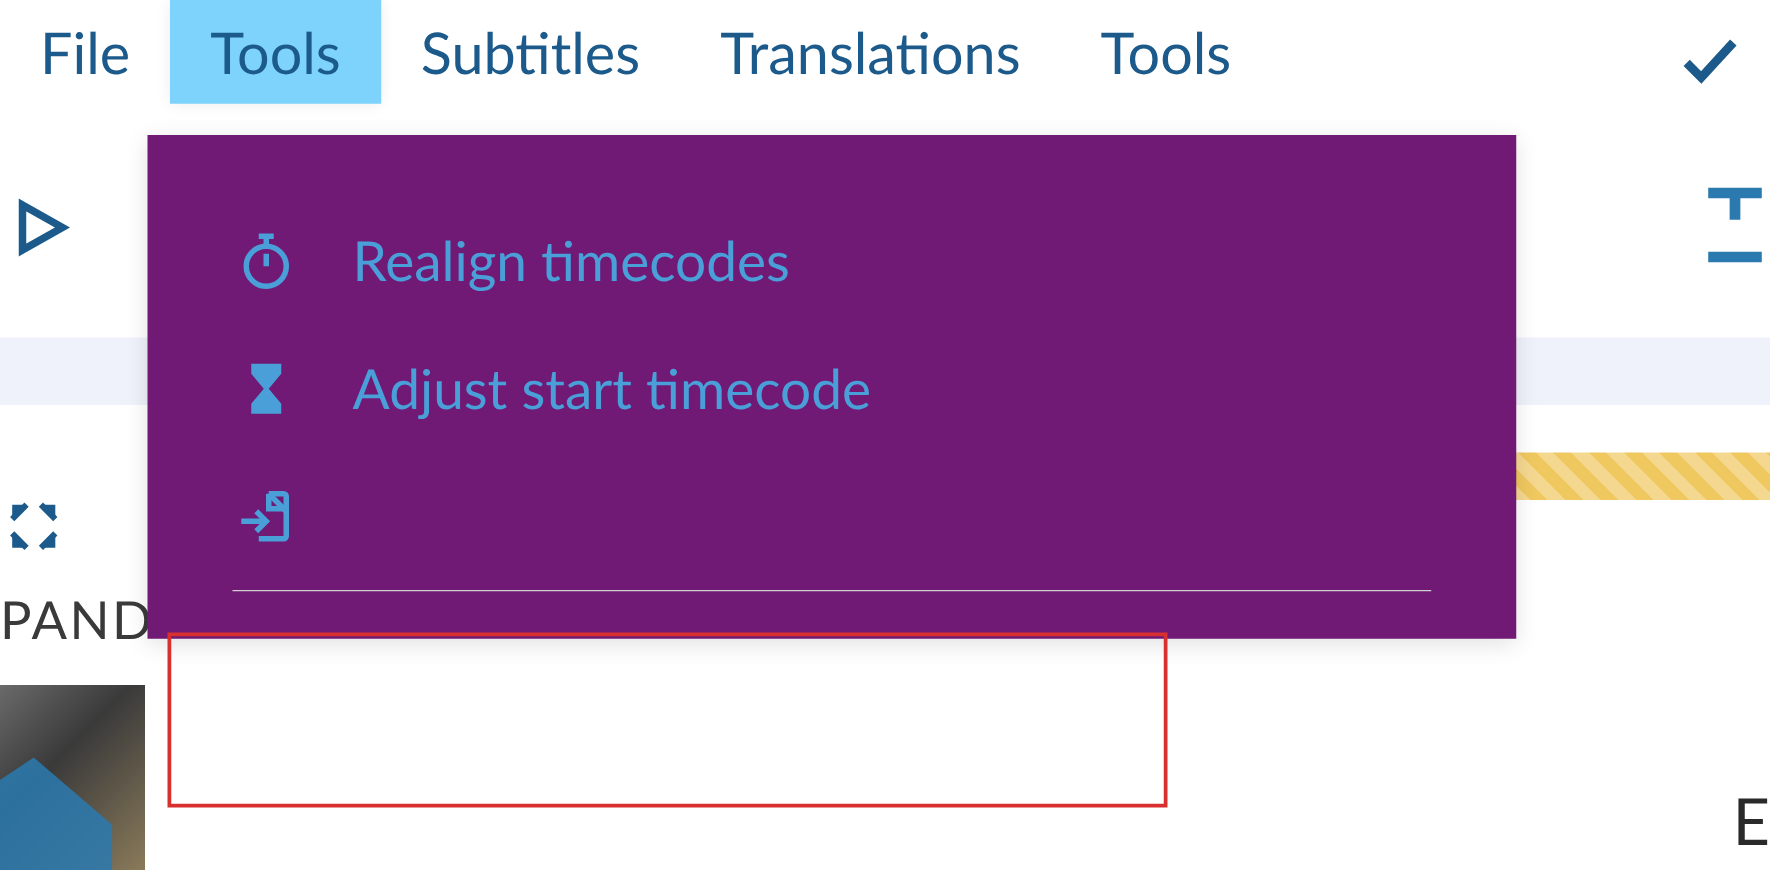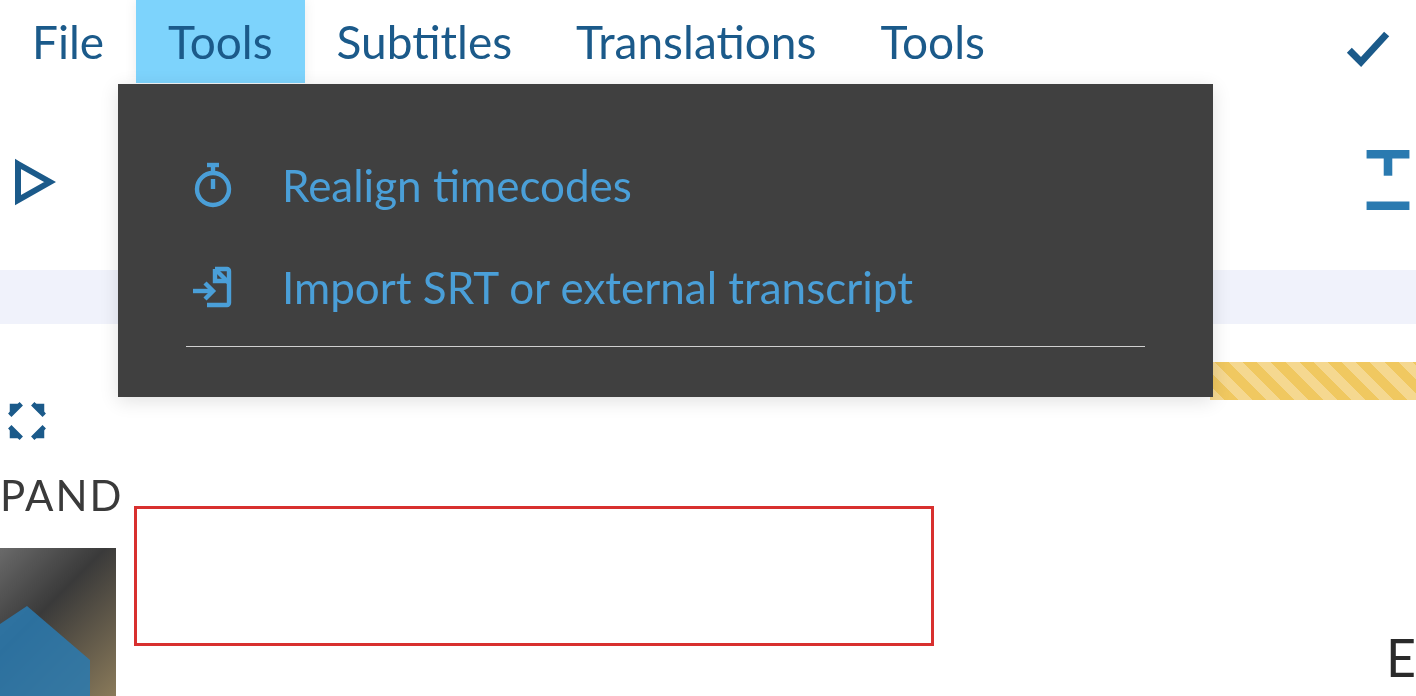--- a/index.html
+++ b/index.html
@@ -54,27 +54,27 @@
     }
     .split-partial svg {
       width: 52px;
       height: 60px;
       stroke: #2a7ab0;
       stroke-width: 4;
       fill: none;
     }
     .dropdown-menu {
       position: absolute;
-      top: 84px;
+      top: 108px;
       left: 118px;
       width: 1095px;
-      background: #404040;
+      background: #701a75;
       box-shadow: 0 4px 18px rgba(0,0,0,0.12);
       z-index: 20;
-      padding: 50px 0 42px 0;
+      padding: 50px 0 30px 0;
     }
     .dropdown-item {
       display: flex;
       align-items: center;
       gap: 42px;
       padding: 24px 68px;
       cursor: pointer;
     }
     .dropdown-item .icon-wrap {
       width: 54px;
@@ -255,31 +255,38 @@
       <svg viewBox="0 0 24 24" fill="none" stroke="#4a9fd8" stroke-width="2.2">
         <circle cx="12" cy="14" r="8"></circle>
         <line x1="12" y1="14" x2="12" y2="9"></line>
         <line x1="9" y1="2" x2="15" y2="2"></line>
         <line x1="12" y1="2" x2="12" y2="6"></line>
       </svg>
     </span>
     <span class="label">Realign timecodes</span>
   </div>
 
+  <div class="dropdown-item">
+    <span class="icon-wrap">
+      <svg viewBox="0 0 24 24" fill="#4a9fd8">
+        <path d="M6 2h12v4l-5 6 5 6v4H6v-4l5-6-5-6V2z"></path>
+      </svg>
+    </span>
+    <span class="label">Adjust start timecode</span>
+  </div>
 
   <div class="dropdown-item">
     <span class="icon-wrap">
       <svg viewBox="0 0 24 24" fill="none" stroke="#4a9fd8" stroke-width="2.2">
         <path d="M13 3h6a1 1 0 0 1 1 1v16a1 1 0 0 1-1 1H9"></path>
         <path d="M13 3l7 7"></path>
         <path d="M13 3v6h6" fill="none"></path>
         <line x1="2" y1="14" x2="12" y2="14"></line>
         <polyline points="8 10 12 14 8 18"></polyline>
       </svg>
     </span>
-    <span class="label">Import SRT or external transcript</span>
   </div>
 
   <div class="dropdown-divider"></div>
 
 </div>
 
 <div class="highlight-box" style="left:134px; top:506px; width:800px; height:140px;"></div>
 
 </body></html>

